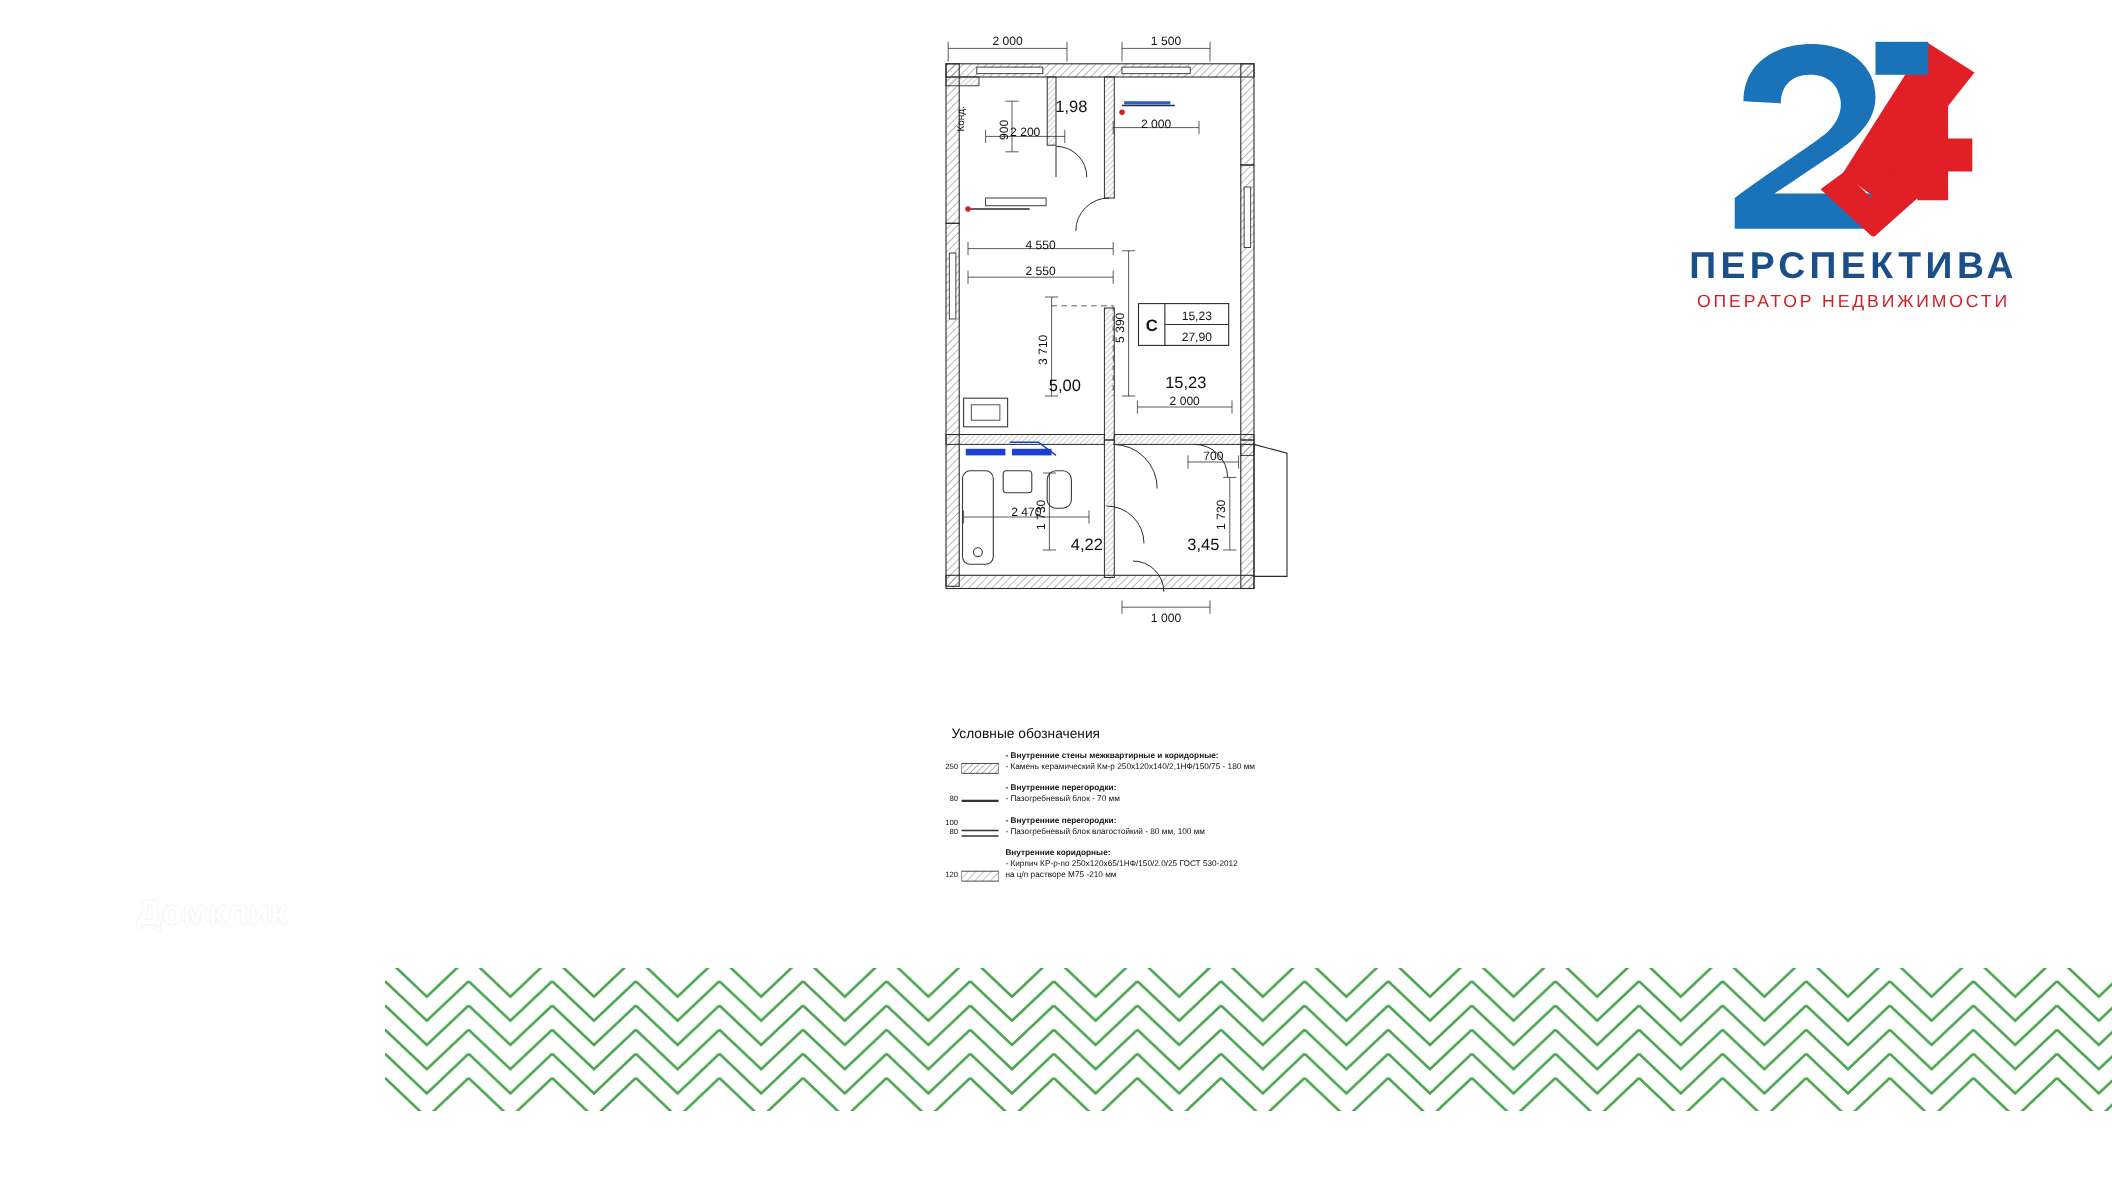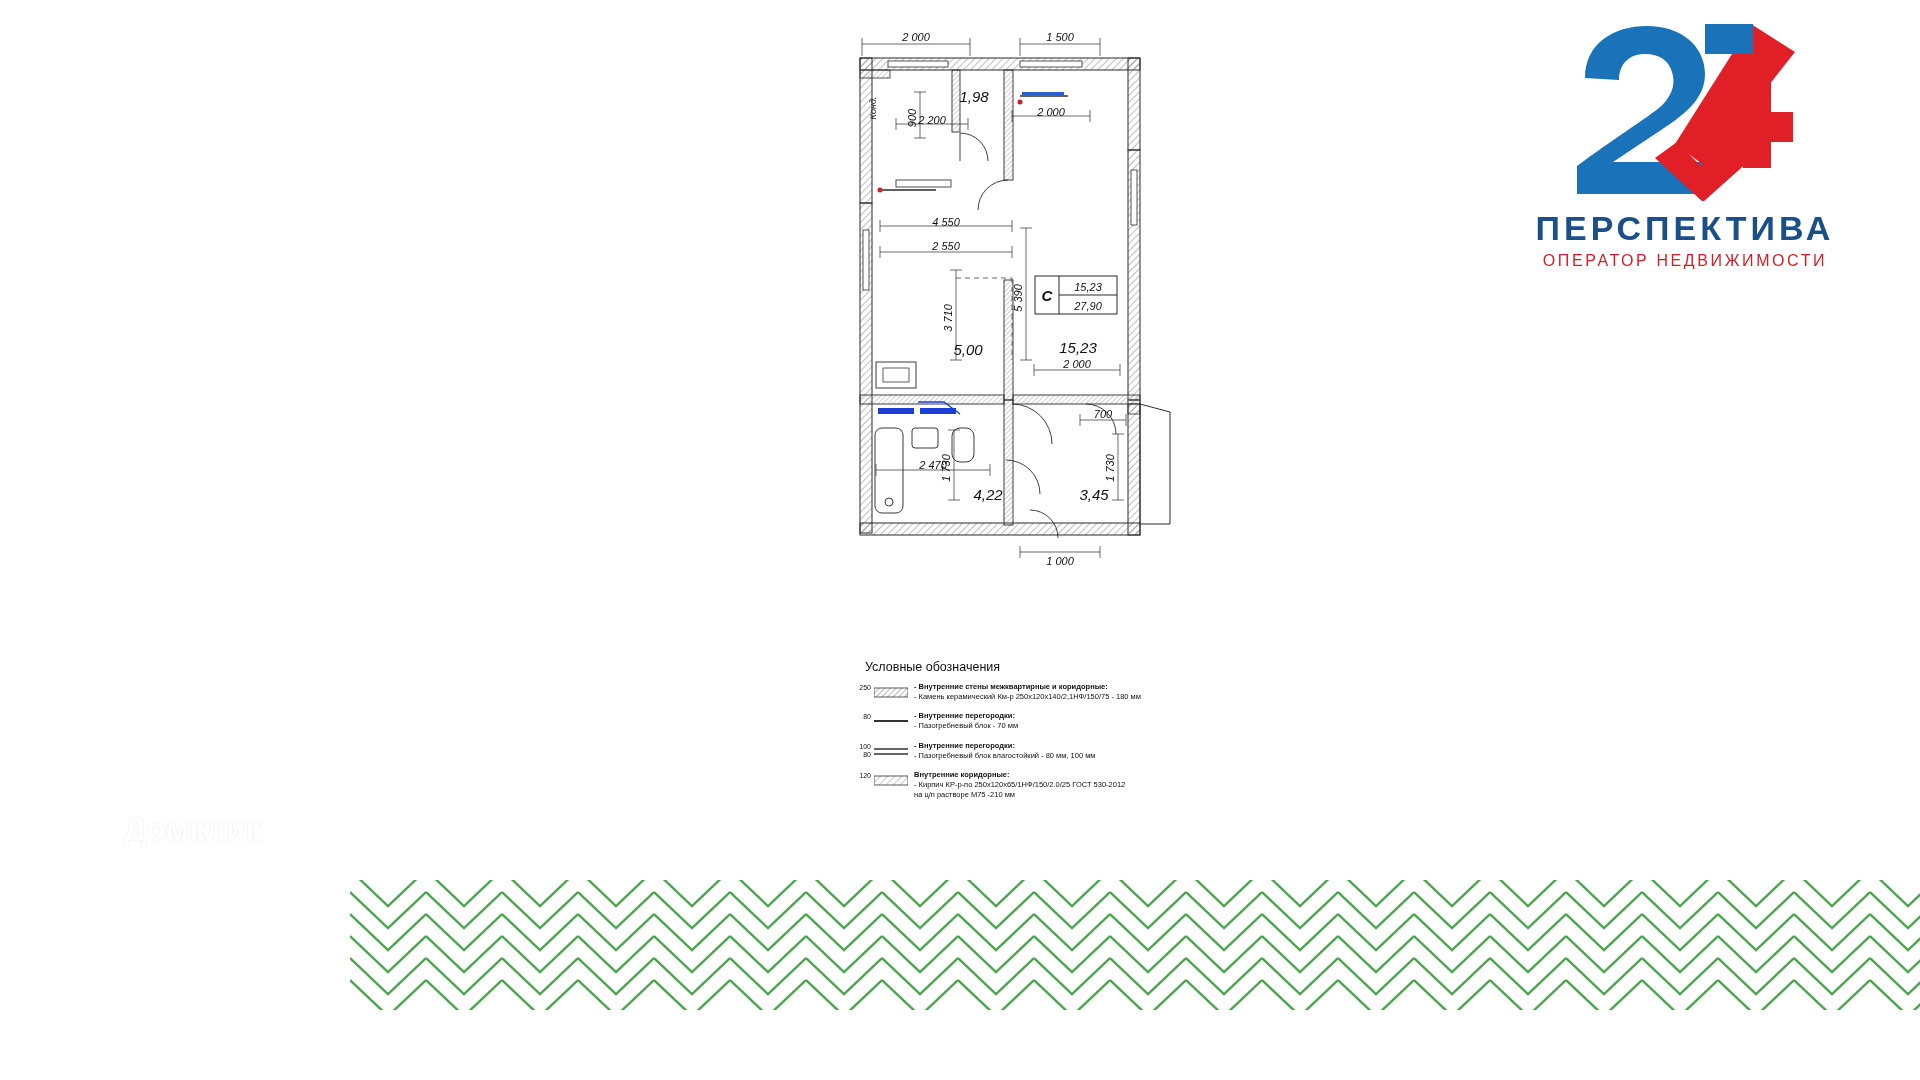--- a/index.html
+++ b/index.html
@@ -16,21 +16,20 @@
     color: #1a1a1a;
   }
 
   
   #floorplan {
     position: absolute;
     left: 840px;
     top: 30px;
     width: 420px;
     height: 660px;
-    font-style: italic;
   }
   #floorplan svg { display: block; }
 
   .dimtext {
     font-family: "Liberation Sans", sans-serif;
     font-size: 11px;
     fill: #111;
   }
   .arealabel {
     font-family: "Liberation Sans", sans-serif;
@@ -52,21 +51,21 @@
   }
   #legend .legend-title {
     font-size: 12.5px;
     font-weight: normal;
     color: #111;
     margin-bottom: 8px;
     margin-left: 20px;
   }
   .legend-row {
     display: flex;
-    align-items: flex-start;
+    align-items: flex-end;
     margin-bottom: 9px;
   }
   .legend-num {
     width: 26px;
     text-align: right;
     font-size: 7px;
     color: #111;
     line-height: 1.15;
     padding-right: 3px;
     padding-top: 2px;
@@ -83,21 +82,21 @@
     font-size: 7.5px;
     line-height: 1.35;
     color: #111;
   }
   .legend-text b { font-weight: bold; }
 
   
   #logo-block {
     position: absolute;
     left: 1500px;
-    top: 16px;
+    top: 30px;
     width: 370px;
     text-align: center;
   }
   #logo-mark {
     width: 260px;
     height: 185px;
     margin: 0 auto;
   }
   #logo-name {
     font-size: 34px;

